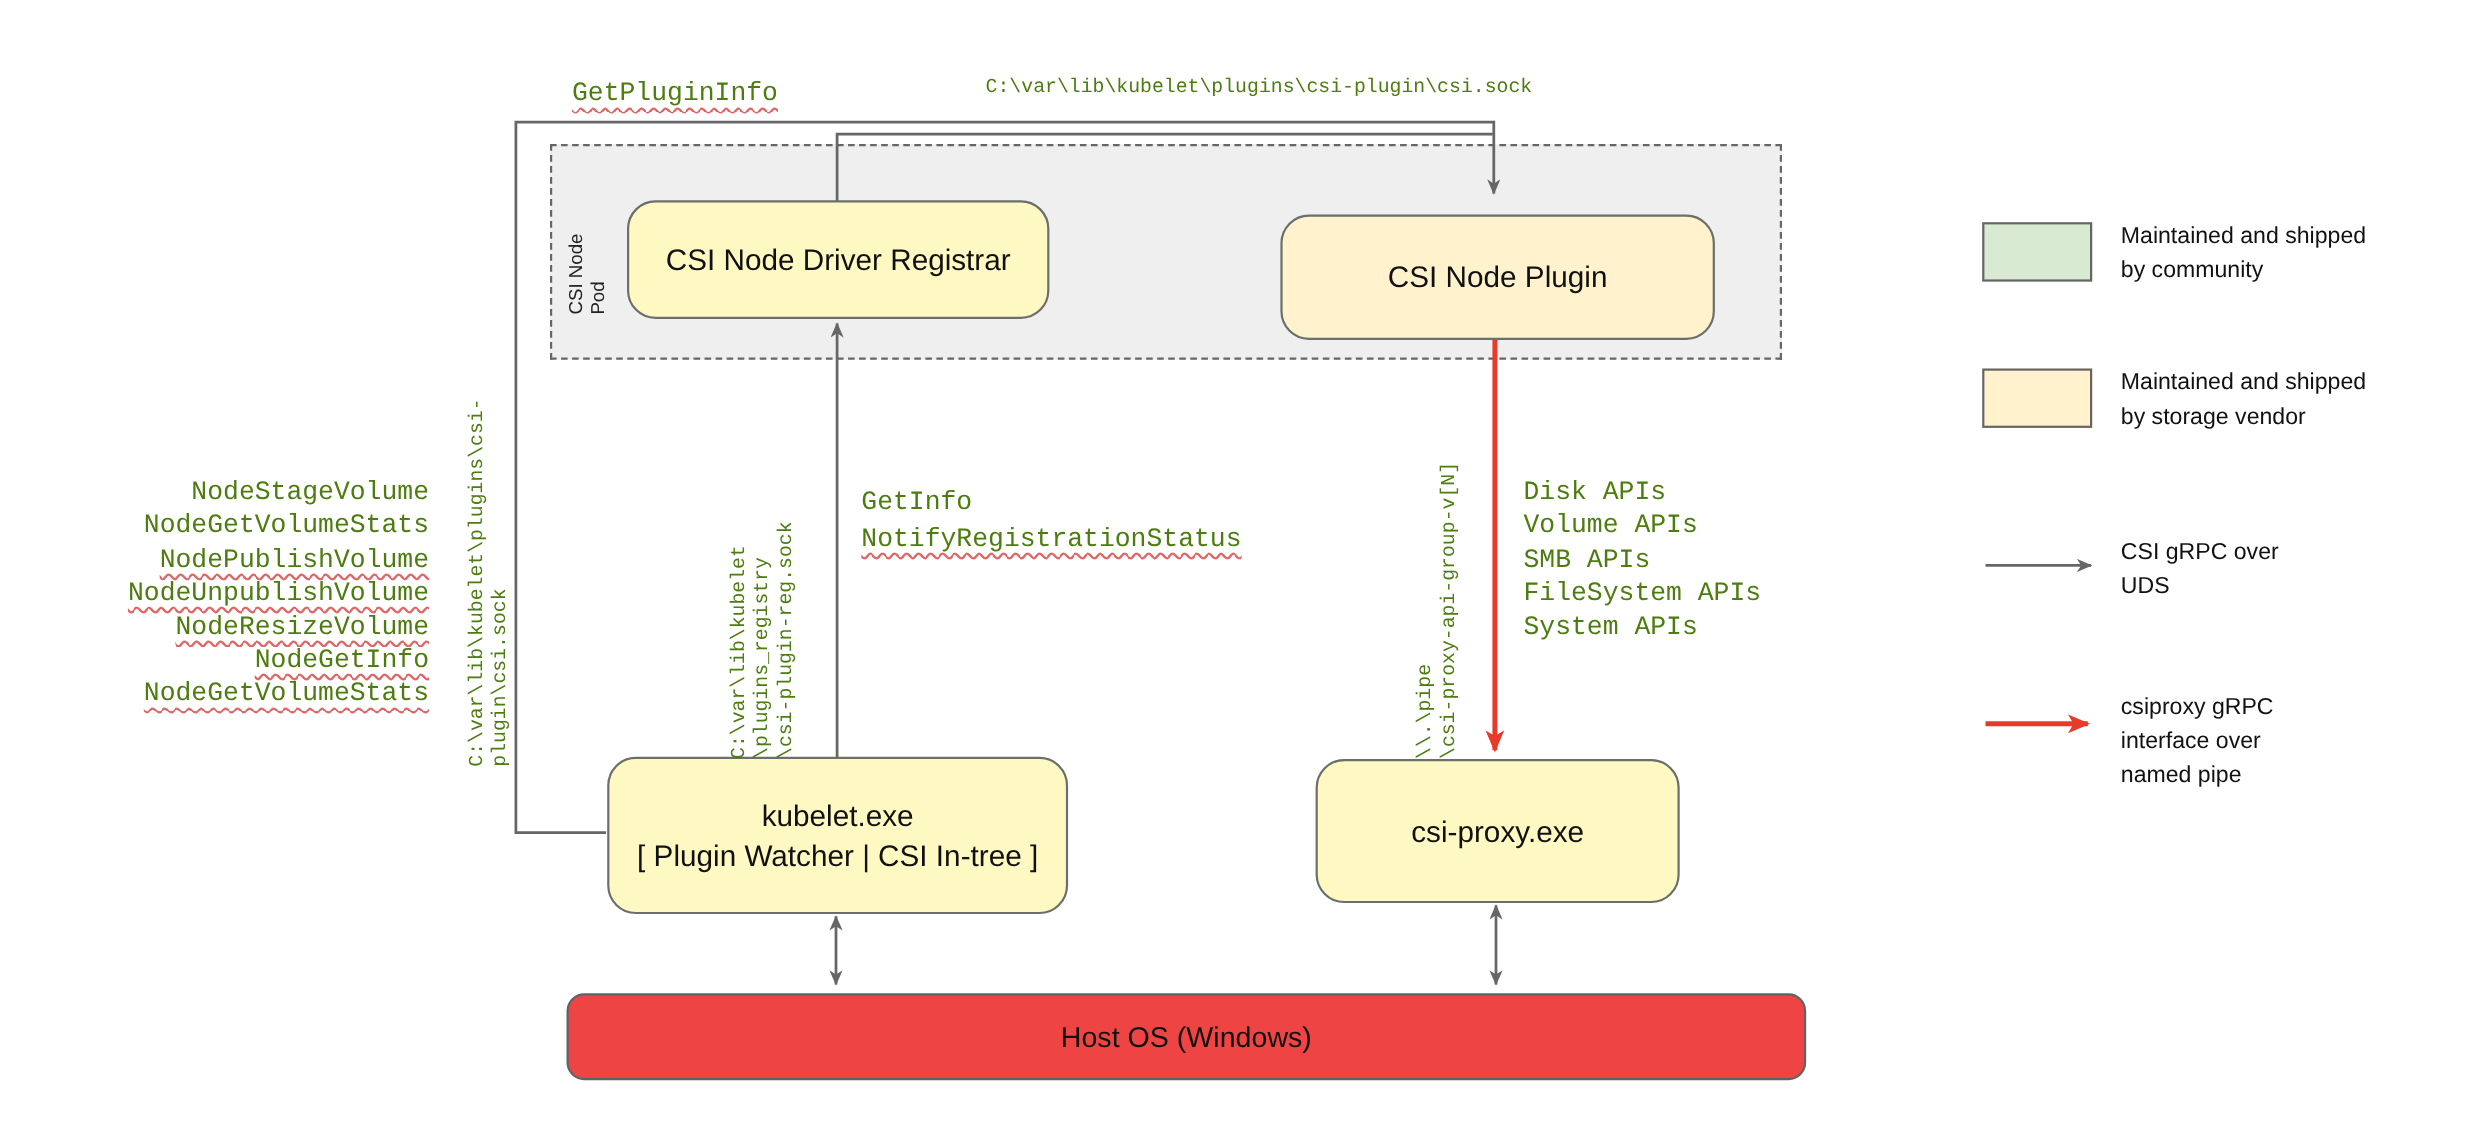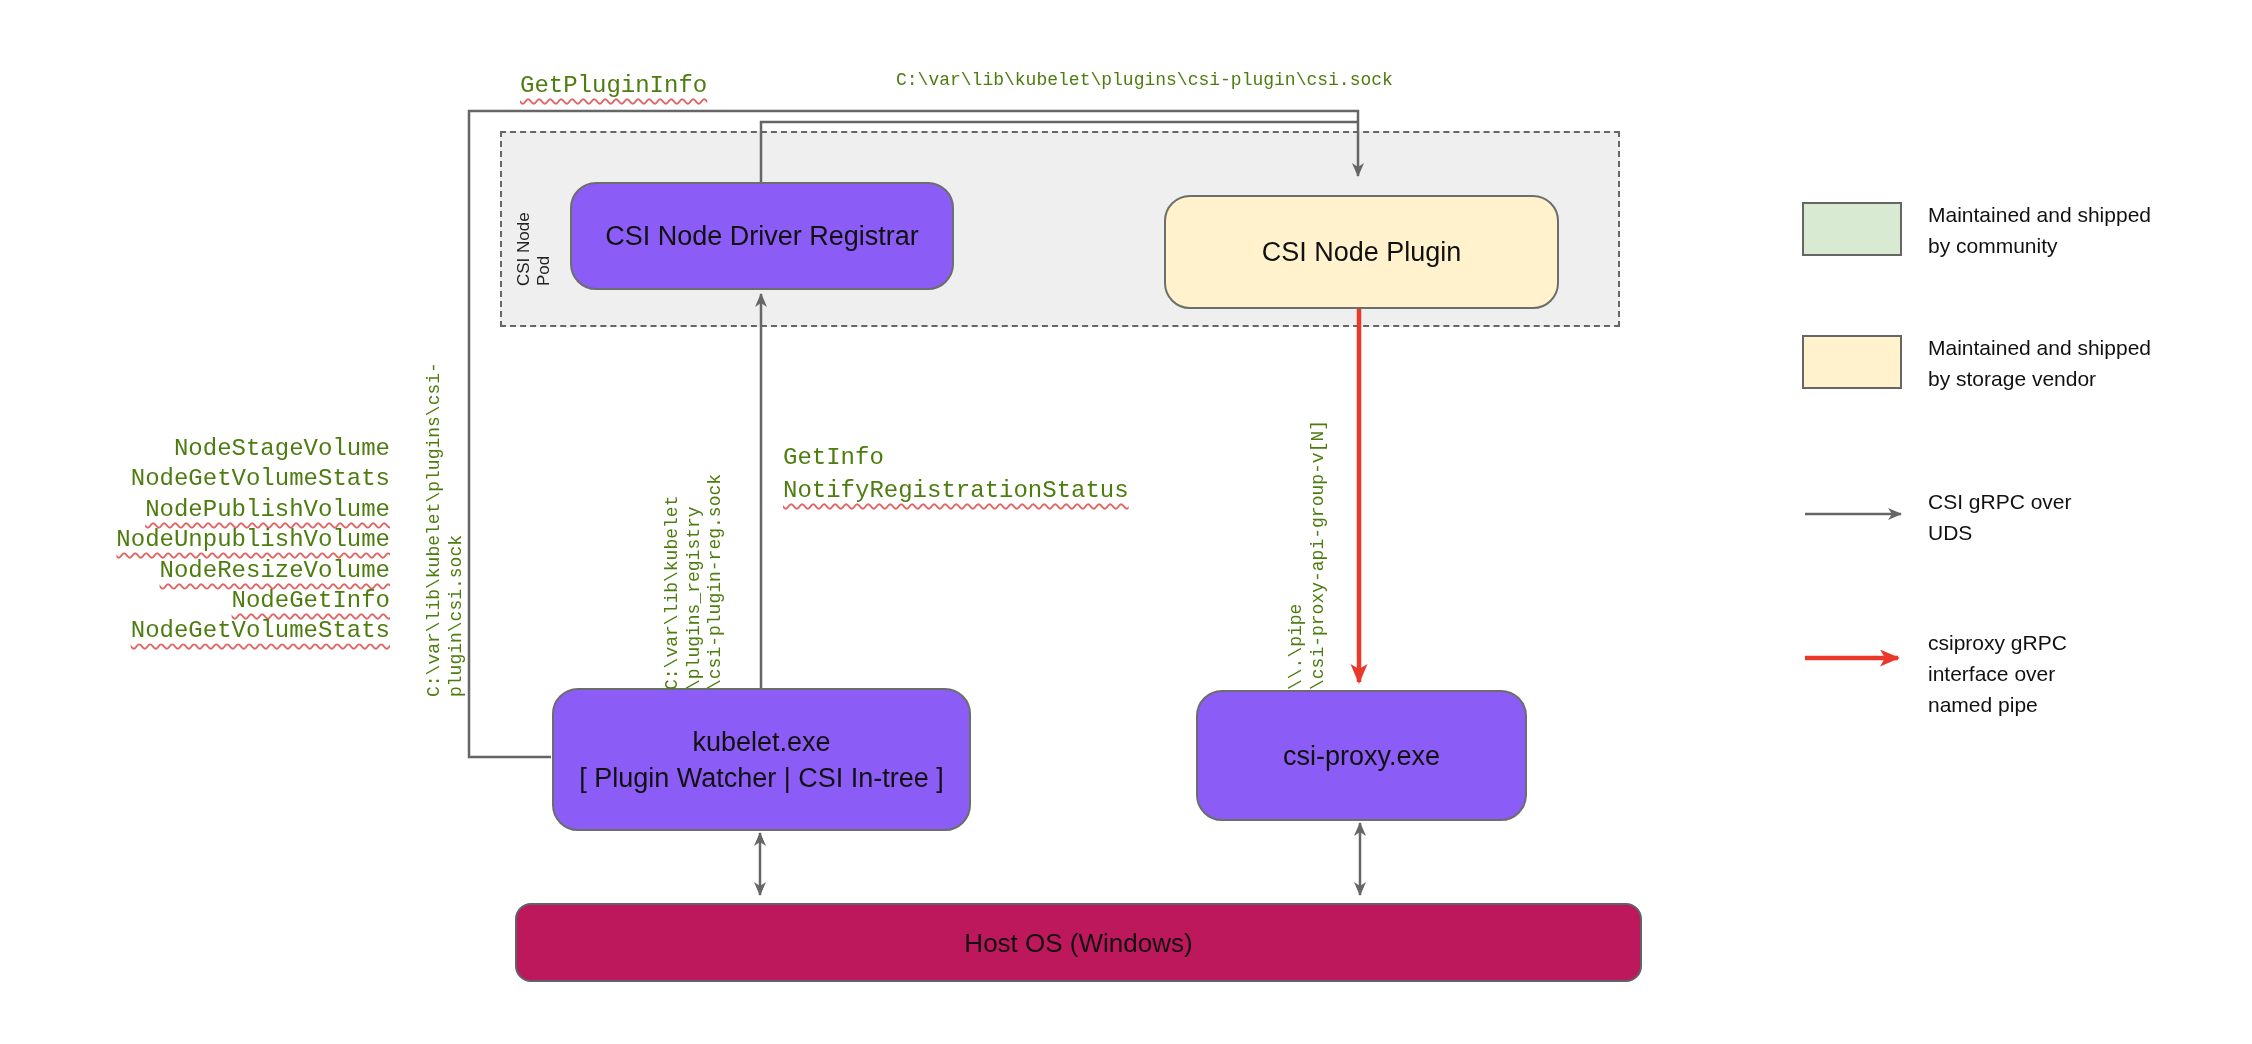--- a/index.html
+++ b/index.html
@@ -7,23 +7,23 @@
     position:relative;width:2252px;height:1044px;background:#ffffff;
     font-family:"Liberation Sans","DejaVu Sans",sans-serif;overflow:hidden;
   }
   .abs{position:absolute;}
   
   .node{
     position:absolute;display:flex;align-items:center;justify-content:center;
     border:2.5px solid #6b6f6b;border-radius:26px;color:#111;
     font-size:27px;text-align:center;white-space:pre-line;line-height:36px;z-index:3;
   }
-  .green{background:#8b5cf6;}
+  .green{background:#fef9c3;}
   .yellow{background:#fff2cc;}
-  .blue{background:#be185d;border-radius:16px;border-color:#5f6368;}
+  .blue{background:#ef4444;border-radius:16px;border-color:#5f6368;}
   .pod{
     position:absolute;left:500px;top:131px;width:1120px;height:196px;
     background:#efefef;border:2px dashed #666666;z-index:1;box-sizing:border-box;
   }
   
   .mono{font-family:"Liberation Mono","DejaVu Sans Mono",monospace;color:#4d7c0f;}
   .mono-lg{font-size:24px;line-height:30.4px;}
   .mono-sm{font-size:18px;line-height:21.5px;}
   .sq{
     text-decoration-line:underline;text-decoration-style:wavy;
@@ -95,20 +95,25 @@
   <div class="lbl mono mono-sm vtext" style="left:662px;top:468px;height:222px;">C:\var\lib\kubelet
 \plugins_registry
 \csi-plugin-reg.sock</div>
 
   <div class="lbl mono mono-lg" style="left:783px;top:443px;">GetInfo</div>
   <div class="lbl mono mono-lg sq" style="left:783px;top:476px;">NotifyRegistrationStatus</div>
 
   <div class="lbl mono mono-sm vtext" style="left:1286px;top:412px;height:278px;">\\.\pipe
 \csi-proxy-api-group-v[N]</div>
 
+  <div class="lbl mono mono-lg prelines" style="left:1385px;top:434px;">Disk APIs
+Volume APIs
+SMB APIs
+FileSystem APIs
+System APIs</div>
 
   <div class="swatch" style="left:1802px;top:202px;background:#d9ead3;"></div>
   <div class="legend-text" style="left:1928px;top:199px;">Maintained and shipped
 by community</div>
 
   <div class="swatch" style="left:1802px;top:335px;background:#fff2cc;"></div>
   <div class="legend-text" style="left:1928px;top:332px;">Maintained and shipped
 by storage vendor</div>
 
   <svg class="abs" style="left:1803px;top:501px;z-index:3;" width="115" height="26" viewBox="0 0 115 26">

